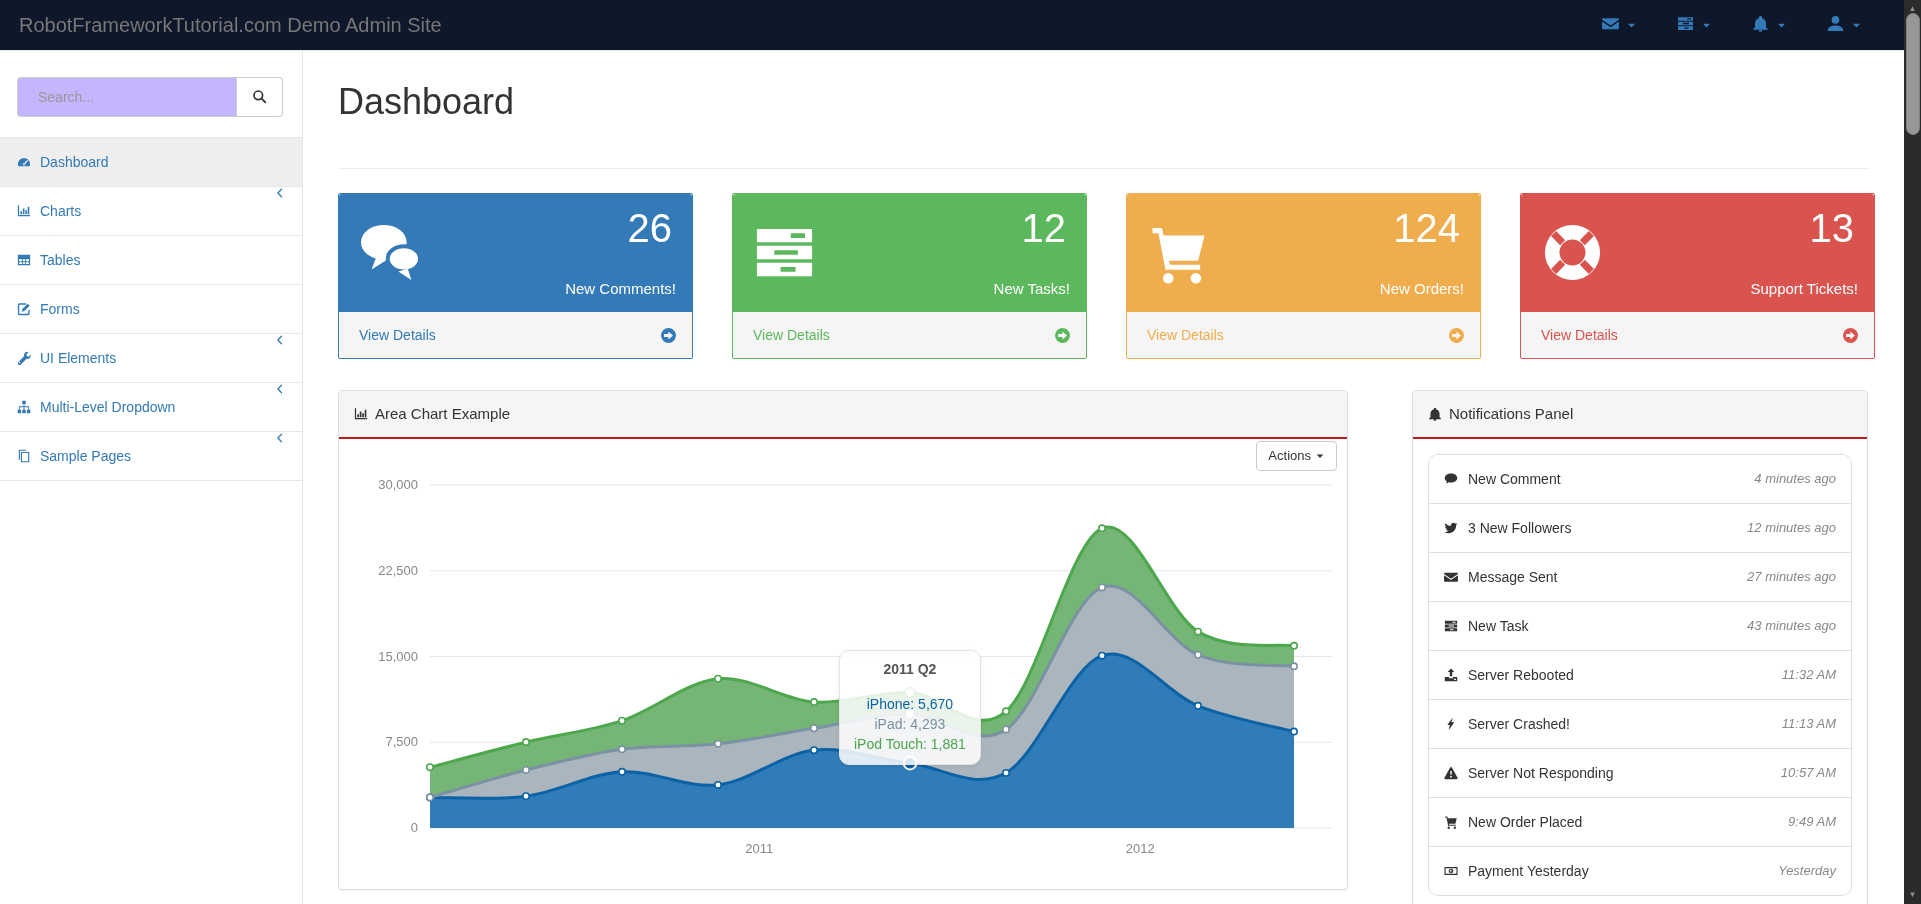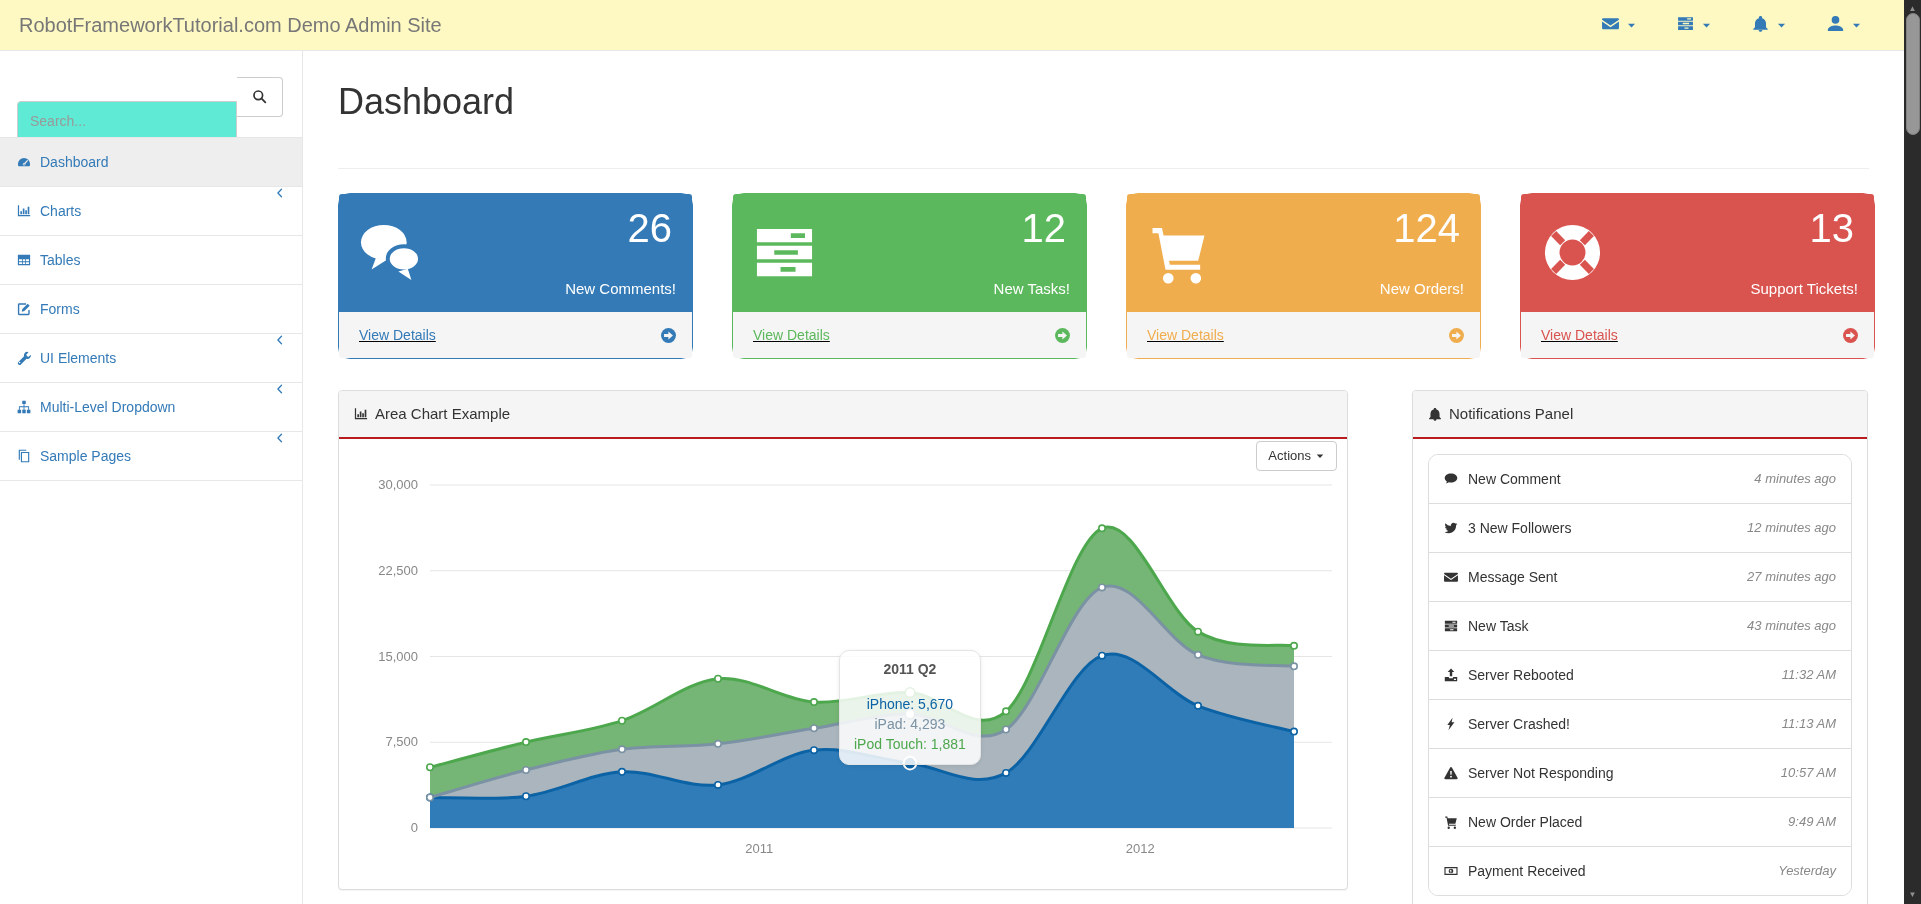--- a/index.html
+++ b/index.html
@@ -5,47 +5,47 @@
   html,body{margin:0;padding:0;}
   body{
     width:1921px;height:904px;overflow:hidden;position:relative;
     background:#fff;font-family:"Liberation Sans",sans-serif;
     -webkit-font-smoothing:antialiased;
   }
   .svg-slot{display:inline-block;line-height:0;vertical-align:-0.125em;}
   .svg-slot svg{width:1em;height:1em;fill:currentColor;overflow:visible;display:inline-block;}
 
   
-  .navbar{position:absolute;top:0;left:0;width:1904px;height:50px;background:#fef9c3;border-bottom:1px solid #e7e7e7;z-index:10;}
+  .navbar{position:absolute;top:0;left:0;width:1904px;height:50px;background:#0f172a;border-bottom:1px solid #e7e7e7;z-index:10;}
   .brand{position:absolute;left:19px;top:0;line-height:50px;font-size:20px;color:#777;white-space:nowrap;}
   .nav-icons{position:absolute;right:22px;top:0;height:50px;display:flex;}
   .nav-item{height:50px;line-height:50px;padding:0 20px;color:#337ab7;cursor:pointer;font-size:17px;}
   .nav-item .caret-sl{font-size:11px;margin-left:7px;}
 
   
   .sidebar{position:absolute;top:51px;left:0;width:302px;height:853px;background:#fff;border-right:1px solid #e7e7e7;z-index:5;}
   .search-row{position:absolute;top:26px;left:17px;width:266px;height:40px;display:flex;}
-  .search-row input{flex:1;min-width:0;height:38px;border:1px solid #ccc;border-radius:4px 0 0 4px;padding:0 12px;font-size:14px;color:#555;outline:none;font-family:inherit;background:#5eead4;margin-top:24px;}
+  .search-row input{flex:1;min-width:0;height:38px;border:1px solid #ccc;border-radius:4px 0 0 4px;padding:0 20px;font-size:14px;color:#555;outline:none;font-family:inherit;background:#c4b5fd;}
   .search-row input::placeholder{color:#999;}
   .search-row button{width:46px;height:40px;background:#fff;border:1px solid #ccc;border-left:0;border-radius:0 4px 4px 0;cursor:pointer;color:#333;font-size:15px;}
   .side-nav{position:absolute;top:86px;left:0;width:100%;}
   .side-item{position:relative;height:48px;line-height:48px;border-top:1px solid #e7e7e7;padding-left:17px;color:#337ab7;font-size:14px;cursor:pointer;background:#fff;}
   .side-item:last-child{border-bottom:1px solid #e7e7e7;}
   .side-item.active{background:#eee;}
   .si-ic{margin-right:9px;font-size:14px;}
   .si-chev{position:absolute;right:16px;top:0;font-size:12px;color:#337ab7;}
 
   
   .main{position:absolute;left:303px;top:51px;width:1601px;height:853px;background:#fff;}
   .page-title{position:absolute;left:35px;top:30px;margin:0;font-size:36px;font-weight:500;color:#333;}
   .ph-line{position:absolute;left:35px;top:117px;width:1531px;height:0;border-bottom:1px solid #eee;}
 
   
   .cards{position:absolute;left:35px;top:142px;display:flex;gap:39px;}
-  .card{position:relative;width:353px;border:1px solid var(--cc);border-radius:12px;background:#fff;text-decoration:underline;}
+  .card{position:relative;width:353px;border:1px solid var(--cc);border-radius:2px;background:#fff;}
   .card-top{position:relative;height:118px;background:var(--cc);border-radius:3px 3px 0 0;color:#fff;--icon-gap:var(--cc);}
   .card-icon{position:absolute;left:20px;top:27px;font-size:63px;color:#fff;}
   .card-value{position:absolute;right:20px;top:12px;font-size:40px;}
   .card-label{position:absolute;right:16px;bottom:15px;font-size:15px;}
   .card-footer{position:relative;height:46px;line-height:46px;background:#f5f5f5;padding:0 20px;color:var(--cc);font-size:14px;border-radius:0 0 3px 3px;cursor:pointer;}
   .card-footer .arr{position:absolute;right:15px;top:15px;font-size:17px;line-height:0;--icon-gap:#f5f5f5;}
 
   
   .panel{position:absolute;background:#fff;border:1px solid #ddd;border-radius:4px;box-shadow:0 1px 1px rgba(0,0,0,.05);}
   .panel-heading{position:relative;height:46px;line-height:46px;background:#f5f5f5;border-bottom:2px solid #b91c1c;border-radius:3px 3px 0 0;padding:0 15px;font-size:15px;color:#333;}
@@ -311,21 +311,21 @@
               </svg></span><span>Server Crashed!</span><span class="li-time">11:13 AM</span></a>
           <a class="list-item"><span class="li-ic svg-slot"><svg viewBox="0 0 16 16">
                 <path fill-rule="evenodd" d="M8 1.2c.4 0 .77.21.97.57l6.5 11.6c.2.35.2.78-.01 1.13-.2.35-.58.5-.99.5H1.53c-.41 0-.78-.15-.99-.5a1.1 1.1 0 0 1-.01-1.13l6.5-11.6c.2-.36.57-.57.97-.57zM7.1 5.6h1.8l-.25 4.3H7.35zM8 11.1a1.05 1.05 0 1 1 0 2.1 1.05 1.05 0 0 1 0-2.1z"></path>
               </svg></span><span>Server Not Responding</span><span class="li-time">10:57 AM</span></a>
           <a class="list-item"><span class="li-ic svg-slot"><svg viewBox="0 0 16 16">
                 <path d="M1.4 1.8h2.4l.4 1.9h10.4l-1.6 6.4H5.6l.2 1h7.7v1.3H4.7L2.9 3.1H1.4zM5.4 13.2a1.35 1.35 0 1 1 0 2.7 1.35 1.35 0 0 1 0-2.7zM12.4 13.2a1.35 1.35 0 1 1 0 2.7 1.35 1.35 0 0 1 0-2.7z"></path>
               </svg></span><span>New Order Placed</span><span class="li-time">9:49 AM</span></a>
           <a class="list-item"><span class="li-ic svg-slot"><svg viewBox="0 0 16 16">
                 <path fill-rule="evenodd" d="M.5 3.5h15v9H.5zM1.8 4.8v6.4h12.4V4.8z"></path>
                 <path fill-rule="evenodd" d="M8 5.3a2.7 2.7 0 1 1 0 5.4 2.7 2.7 0 0 1 0-5.4zM7.6 6.7l-1.1.5.3.7.5-.2v2.1h1.1V6.7z"></path>
-              </svg></span><span>Payment Received</span><span class="li-time">Yesterday</span></a>
+              </svg></span><span>Payment Yesterday</span><span class="li-time">Yesterday</span></a>
         </div>
     </div>
   </div>
 </div>
 
 <div class="scrollbar">
   <div class="sb-arrow up">▲</div>
   <div class="sb-thumb"></div>
   <div class="sb-arrow down">▼</div>
 </div>

